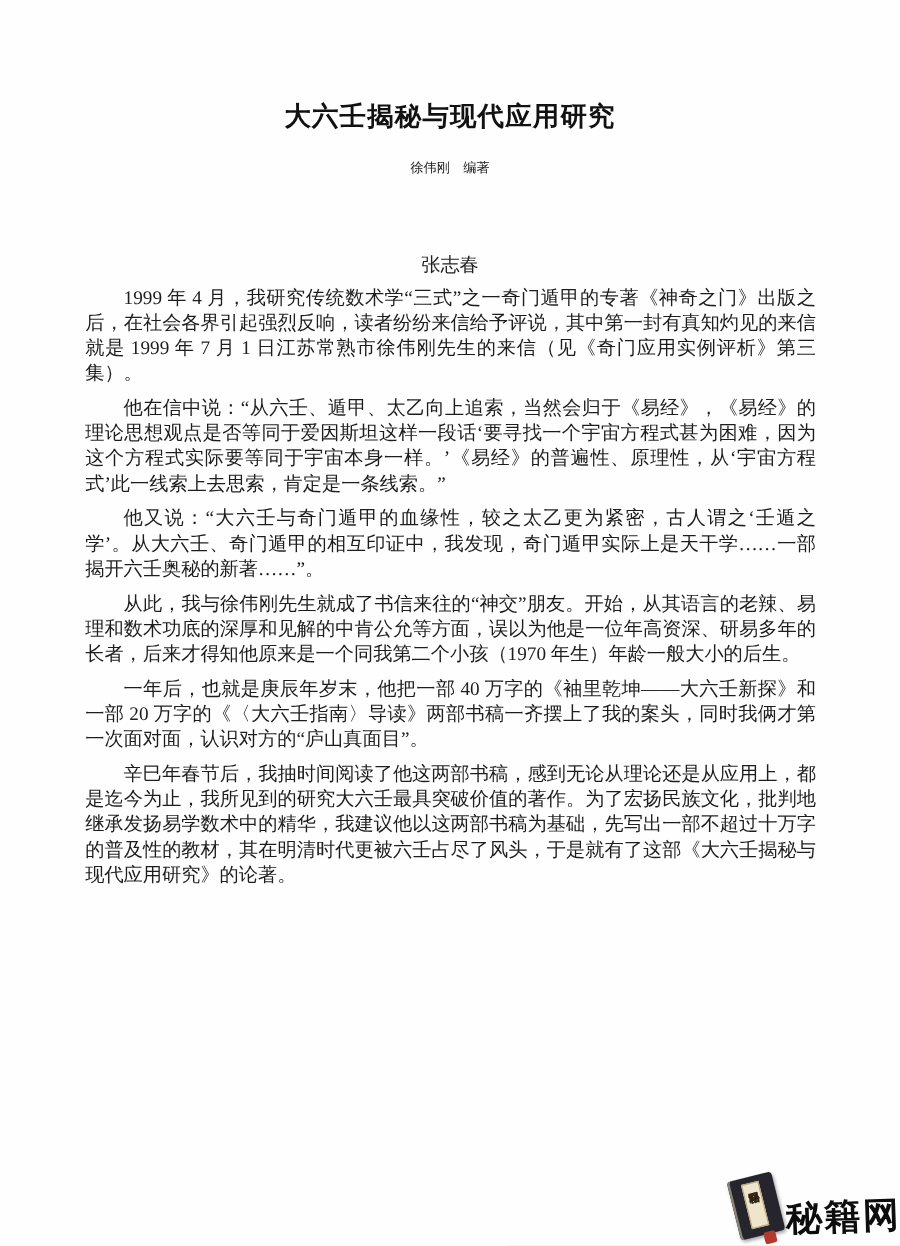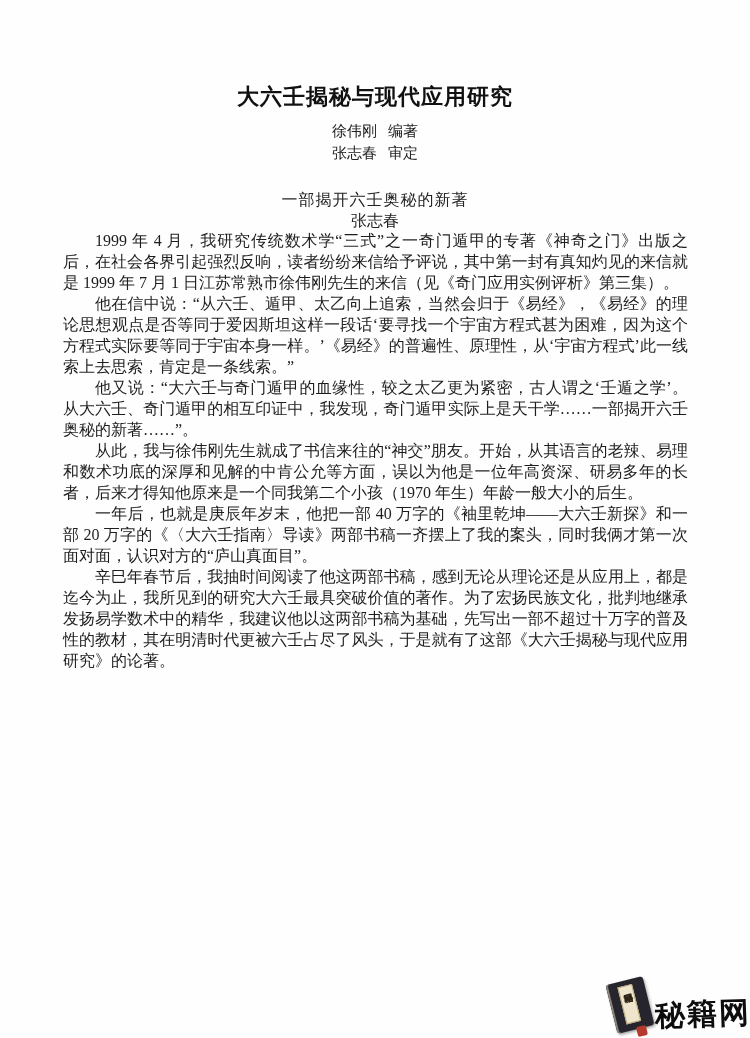--- a/index.html
+++ b/index.html
@@ -24,25 +24,25 @@
     text-align: center;
     font-family: Liberation Mono, monospace;
     font-weight: bold;
     font-size: 22px;
     letter-spacing: 1px;
     color: #111;
   }
 
   .bylines {
     position: absolute;
-    top: 120px;
+    top: 129px;
     left: 0;
     width: 100%;
     text-align: center;
-    font-size: 15px;
+    font-size: 11px;
     line-height: 22px;
     color: #222;
   }
   .byline .role { margin-left: 11px; }
 
   .section-heading {
     position: absolute;
     top: 190px;
     left: 0;
     width: 100%;
@@ -67,21 +67,21 @@
     left: 63px;
     width: 625px;
     font-size: 16px;
     line-height: 21px;
     text-align: justify;
     text-justify: inter-ideograph;
     color: #1d1d1d;
   }
   .para {
     text-indent: 2em;
-    margin: 0;
+    margin: 8px;
   }
 
   
   .watermark {
     position: absolute;
     right: 8px;
     bottom: 2px;
     width: 135px;
     height: 58px;
   }
@@ -143,26 +143,22 @@
 <body>
 
 <div class="page">
 
   <h1 class="doc-title">大六壬揭秘与现代应用研究</h1>
 
   <div class="bylines">
     <div class="byline">
       <span>徐伟刚</span><span class="role">编著</span>
     </div>
-    <div class="byline">
-      <span>张志春</span><span class="role">审定</span>
-    </div>
   </div>
 
-  <div class="section-heading">一部揭开六壬奥秘的新著</div>
 
   <div class="section-author">张志春</div>
 
   <div class="body-text">
 
       <p class="para">1999 年 4 月，我研究传统数术学“三式”之一奇门遁甲的专著《神奇之门》出版之后，在社会各界引起强烈反响，读者纷纷来信给予评说，其中第一封有真知灼见的来信就是 1999 年 7 月 1 日江苏常熟市徐伟刚先生的来信（见《奇门应用实例评析》第三集）。</p>
 
       <p class="para">他在信中说：“从六壬、遁甲、太乙向上追索，当然会归于《易经》，《易经》的理论思想观点是否等同于爱因斯坦这样一段话‘要寻找一个宇宙方程式甚为困难，因为这个方程式实际要等同于宇宙本身一样。’《易经》的普遍性、原理性，从‘宇宙方程式’此一线索上去思索，肯定是一条线索。”</p>
 
 

